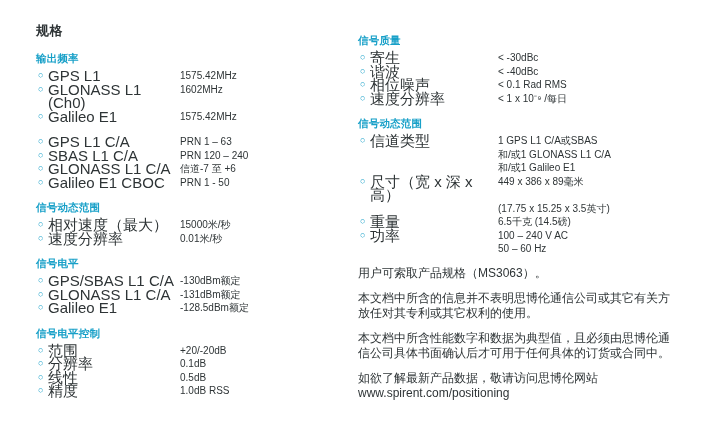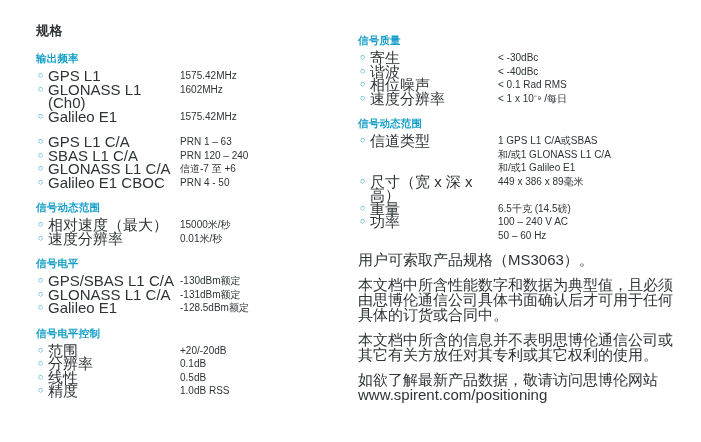--- a/index.html
+++ b/index.html
@@ -58,21 +58,21 @@
   }
   .col-left .label { flex: 0 0 132px; }
   .col-right .label { flex: 0 0 128px; }
   .value {
     flex: 1 1 auto;
     font-size: 10px;
     color: #2e3436;
     line-height: 13.5px;
   }
   .para {
-    font-size: 15px;
+    font-size: 12px;
     color: #2e3436;
     line-height: 15px;
     margin: 0 0 10px 0;
     padding-right: 12px;
   }
   .para.first { margin-top: 10px; }
   .notes { margin-top: 4px; }
 </style>
 </head>
 <body>
@@ -112,21 +112,21 @@
             <span class="value">PRN 120 – 240</span>
           </div>
           <div class="row">
             <span class="bullet">○</span>
             <span class="label">GLONASS L1 C/A</span>
             <span class="value">信道-7 至 +6</span>
           </div>
           <div class="row">
             <span class="bullet">○</span>
             <span class="label">Galileo E1 CBOC</span>
-            <span class="value">PRN 4 - 50</span>
+            <span class="value">PRN 1 - 50</span>
           </div>
         </div>
         <div class="section">
           <div class="section-head">信号动态范围</div>
           <div class="row">
             <span class="bullet">○</span>
             <span class="label">相对速度（最大）</span>
             <span class="value">15000米/秒</span>
           </div>
           <div class="row">
@@ -221,37 +221,42 @@
             <span class="bullet empty">○</span>
             <span class="label"></span>
             <span class="value">和/或1 Galileo E1</span>
           </div>
           <div class="row">
             <span class="bullet">○</span>
             <span class="label">尺寸（宽 x 深 x 高）</span>
             <span class="value">449 x 386 x 89毫米</span>
           </div>
           <div class="row">
+            <span class="bullet empty">○</span>
+            <span class="label"></span>
+            <span class="value">(17.75 x 15.25 x 3.5英寸)</span>
+          </div>
+          <div class="row">
             <span class="bullet">○</span>
             <span class="label">重量</span>
             <span class="value">6.5千克 (14.5磅)</span>
           </div>
           <div class="row">
             <span class="bullet">○</span>
             <span class="label">功率</span>
             <span class="value">100 – 240 V AC</span>
           </div>
           <div class="row">
             <span class="bullet empty">○</span>
             <span class="label"></span>
             <span class="value">50 – 60 Hz</span>
           </div>
         </div>
       </div>
     <div id="notes" class="notes">
         <p class="para first">用户可索取产品规格（MS3063）。</p>
+        <p class="para">本文档中所含的信息并不表明思博伦通信公司或其它有关方放任对其专利或其它权利的使用。</p>
         <p class="para">本文档中所含性能数字和数据为典型值，且必须由思博伦通信公司具体书面确认后才可用于任何具体的订货或合同中。</p>
-        <p class="para">本文档中所含的信息并不表明思博伦通信公司或其它有关方放任对其专利或其它权利的使用。</p>
         <p class="para">如欲了解最新产品数据，敬请访问思博伦网站www.spirent.com/positioning</p>
       </div>
   </div>
 
 </div>
 
 </body></html>

